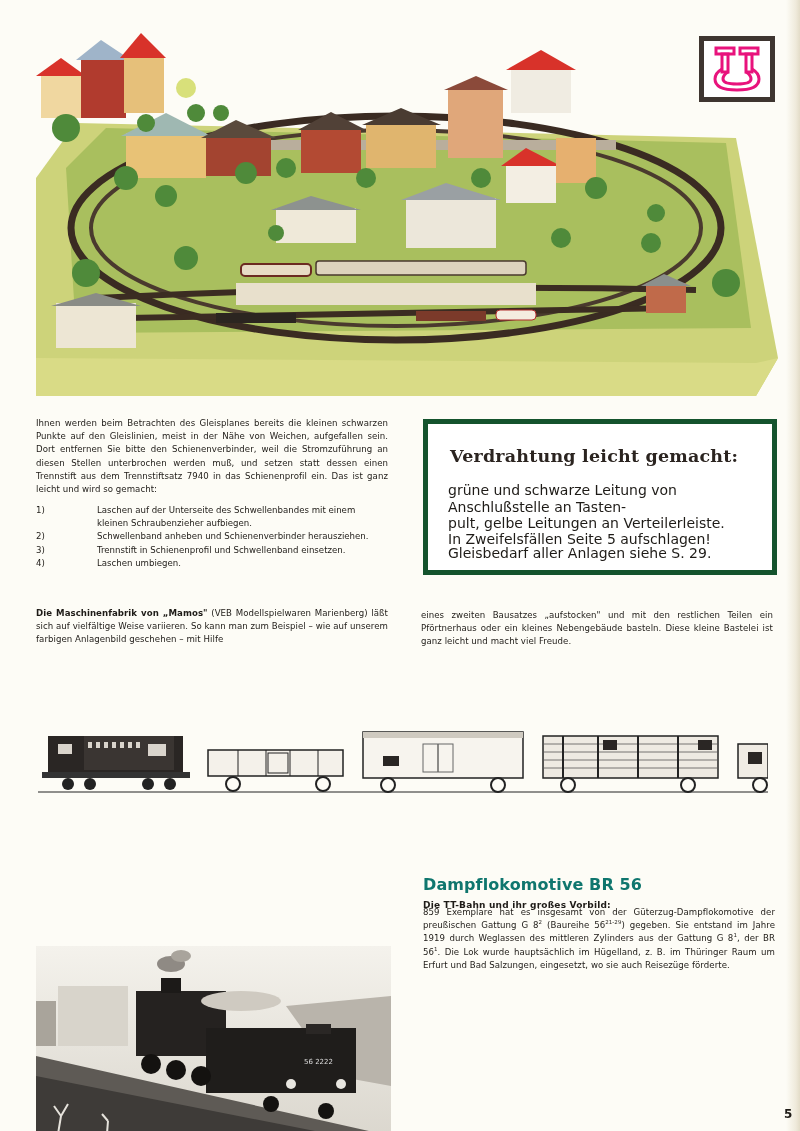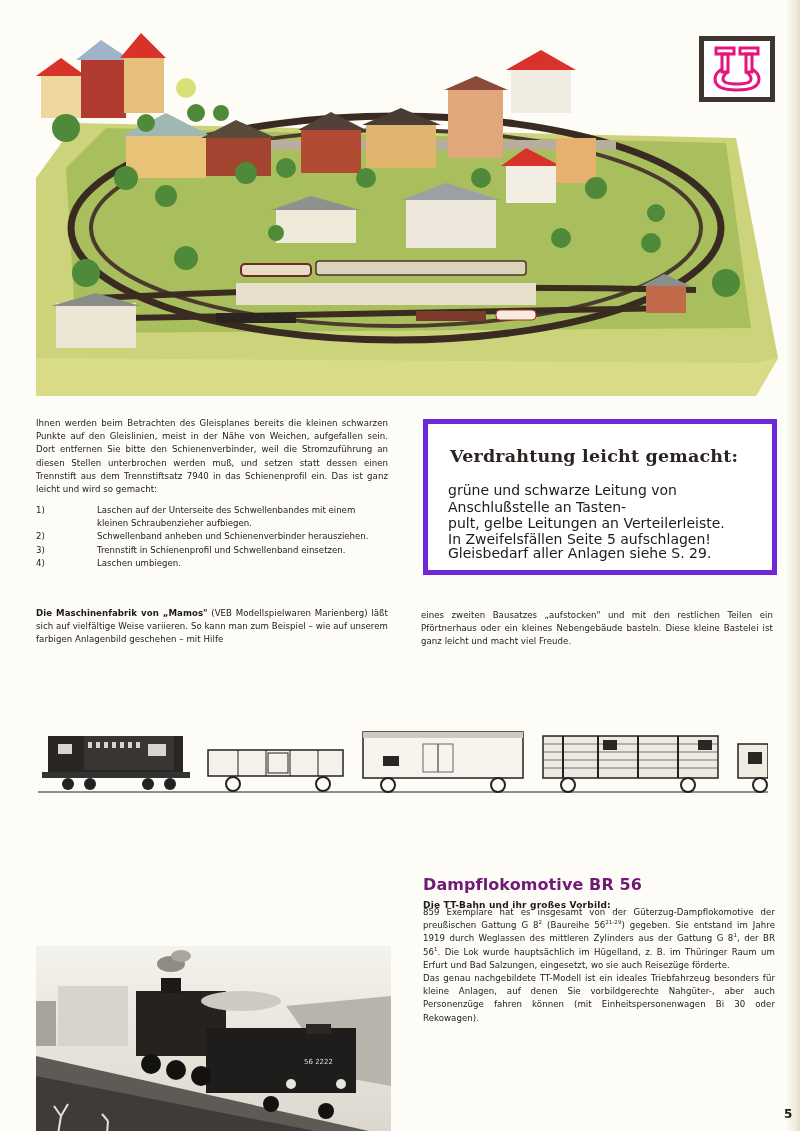--- a/index.html
+++ b/index.html
@@ -37,21 +37,21 @@
     }
     .intro { position: absolute; left: 36px; top: 417px; width: 352px; }
     .steps { position: absolute; left: 36px; top: 504px; width: 352px; list-style: none; }
     .steps li { display: flex; font-size: 8.6px; line-height: 13.2px; }
     .steps li .num { width: 21px; flex: none; }
     .steps li .txt { flex: 1; margin-left: 40px; }
 
     
     .callout {
       position: absolute; left: 423px; top: 419px; width: 354px; height: 156px;
-      border: 5px solid #6d28d9; background: #ffffff;
+      border: 5px solid #14532d; background: #ffffff;
       padding: 22px 16px 0 20px;
     }
     .callout-title {
       font-family: "DejaVu Serif", serif; font-weight: bold;
       font-size: 17.5px; letter-spacing: 0.2px; color: #2b2420;
       margin-bottom: 16px; margin-left: 2px;
     }
     .callout-line {
       font-size: 14px; line-height: 16.5px; font-weight: normal; color: #1e1b17;
     }
@@ -69,21 +69,21 @@
     .train-drawing svg { width: 100%; height: 100%; display: block; }
 
     
     .br-kicker {
       position: absolute; left: 423px; top: 860px; font-size: 9px; font-weight: bold;
       letter-spacing: 0.2px;
       margin-top: 40px;
     }
     .br-title {
       position: absolute; left: 423px; top: 875px; font-size: 16px; font-weight: bold;
-      color: #701a75; letter-spacing: 0.1px;
+      color: #0f766e; letter-spacing: 0.1px;
     }
     .br-body { position: absolute; left: 423px; top: 906px; width: 352px; }
     .br-body p { margin: 0; }
     sup.s { font-size: 5.5px; vertical-align: 4px; line-height: 0; }
 
     
     .loco-photo {
       position: absolute; left: 36px; top: 946px; width: 355px; height: 204px;
     }
     .loco-photo svg { width: 100%; height: 100%; display: block; }
@@ -342,16 +342,15 @@
       <path d="M20,200 L25,170 M25,170 L18,160 M25,170 L32,158"></path>
       <path d="M70,200 L72,175 M72,175 L66,168"></path>
     </g>
   </svg>
 </div>
 
 <div class="br-kicker">Die TT-Bahn und ihr großes Vorbild:</div>
 <div class="br-title">Dampflokomotive BR 56</div>
 <div class="text br-body">
   <p><span>859 Exemplare hat es insgesamt von der Güterzug-Dampflokomotive der preußischen Gattung G 8</span><sup class="s">2</sup><span> (Baureihe 56</span><sup class="s">21-29</sup><span>) gegeben. Sie entstand im Jahre 1919 durch Weglassen des mittleren Zylinders aus der Gattung G 8</span><sup class="s">1</sup><span>, der BR 56</span><sup class="s">1</sup><span>. Die Lok wurde hauptsächlich im Hügelland, z. B. im Thüringer Raum um Erfurt und Bad Salzungen, eingesetzt, wo sie auch Reisezüge förderte.</span></p>
-  <p>Das genau nachgebildete TT-Modell ist ein ideales Triebfahrzeug besonders für kleine Anlagen, auf denen Sie vorbildgerechte Nahgüter-, aber auch Personenzüge fahren können (mit Einheitspersonenwagen Bi 30 oder Rekowagen).</p>
 </div>
 
 <div class="page-number">5</div>
 
 </body></html>

